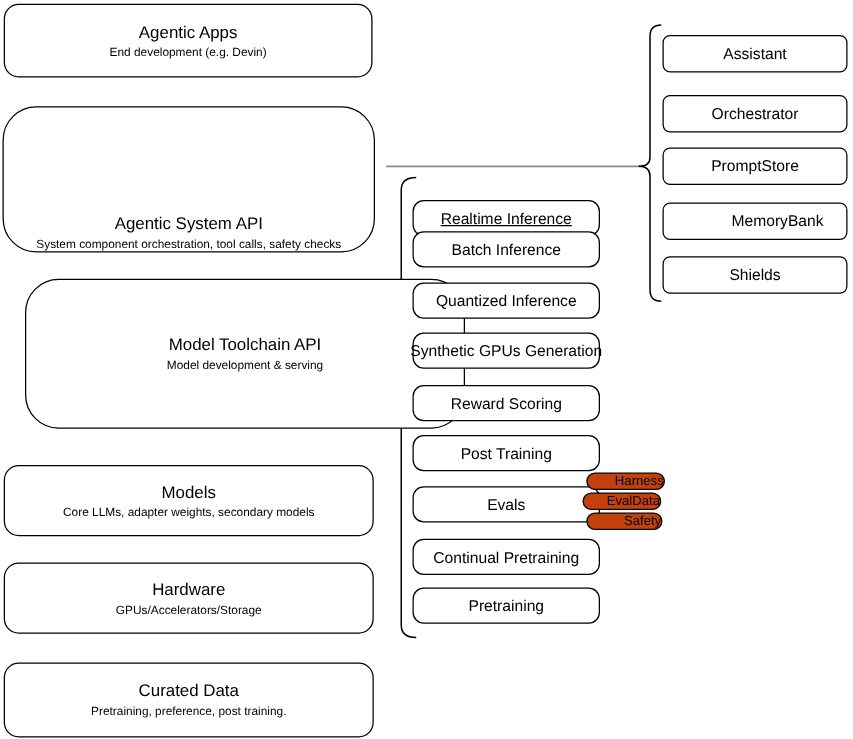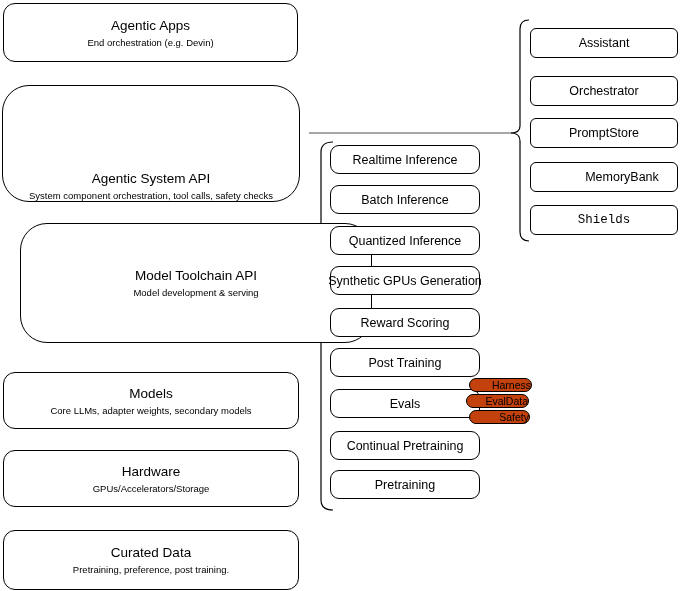--- a/index.html
+++ b/index.html
@@ -88,21 +88,21 @@
 
     <path d="M 309 133 L 512 133" fill="none" stroke="#8a8a8a" stroke-width="1.4"></path>
 
     <path d="M 529 20 Q 520 20 520 29 L 520 126 Q 520 133 511 133 Q 520 133 520 141 L 520 232 Q 520 241 529 241" fill="none" stroke="#000000" stroke-width="1.2"></path>
 
     <path d="M 333 142 Q 321 142 321 152 L 321 318 Q 321 327 311 327 Q 321 327 321 336 L 321 500 Q 321 510 333 510" fill="none" stroke="#000000" stroke-width="1.2"></path>
   </svg>
 
   <div class="lbox" style="left:3px; top:3px; width:295px; height:59px; border-radius:12px;">
     <div class="title">Agentic Apps</div>
-    <div class="subtitle">End orchestration (e.g. Devin)</div>
+    <div class="subtitle">End development (e.g. Devin)</div>
   </div>
 
   <div class="lbox" style="left:2px; top:85px; width:298px; height:117px; border-radius:27px;justify-content:flex-end;">
     <div class="title">Agentic System API</div>
     <div class="subtitle">System component orchestration, tool calls, safety checks</div>
   </div>
 
   <div class="lbox" style="left:20px; top:223px; width:352px; height:120px; border-radius:27px;">
     <div class="title">Model Toolchain API</div>
     <div class="subtitle">Model development &amp; serving</div>
@@ -116,21 +116,21 @@
   <div class="lbox" style="left:3px; top:450px; width:296px; height:57px; border-radius:12px;">
     <div class="title">Hardware</div>
     <div class="subtitle">GPUs/Accelerators/Storage</div>
   </div>
 
   <div class="lbox" style="left:3px; top:530px; width:296px; height:60px; border-radius:12px;">
     <div class="title">Curated Data</div>
     <div class="subtitle">Pretraining, preference, post training.</div>
   </div>
 
-  <div class="mbox" style="top:145px;">
+  <div class="mbox" style="top:160px;text-decoration:underline;">
     <span>Realtime Inference</span>
   </div>
   <div class="mbox" style="top:185px;">
     <span>Batch Inference</span>
   </div>
   <div class="mbox" style="top:226px;">
     <span>Quantized Inference</span>
   </div>
   <div class="mbox" style="top:266px;">
     <span>Synthetic GPUs Generation</span>
@@ -166,17 +166,17 @@
   </div>
   <div class="rbox" style="top:76px;">
     <span>Orchestrator</span>
   </div>
   <div class="rbox" style="top:118px;">
     <span>PromptStore</span>
   </div>
   <div class="rbox" style="top:162px;padding-left:36px;">
     <span>MemoryBank</span>
   </div>
-  <div class="rbox" style="top:205px;font-family:Liberation Mono, monospace;">
+  <div class="rbox" style="top:205px;">
     <span>Shields</span>
   </div>
 
 </div>
 
 </body></html>

